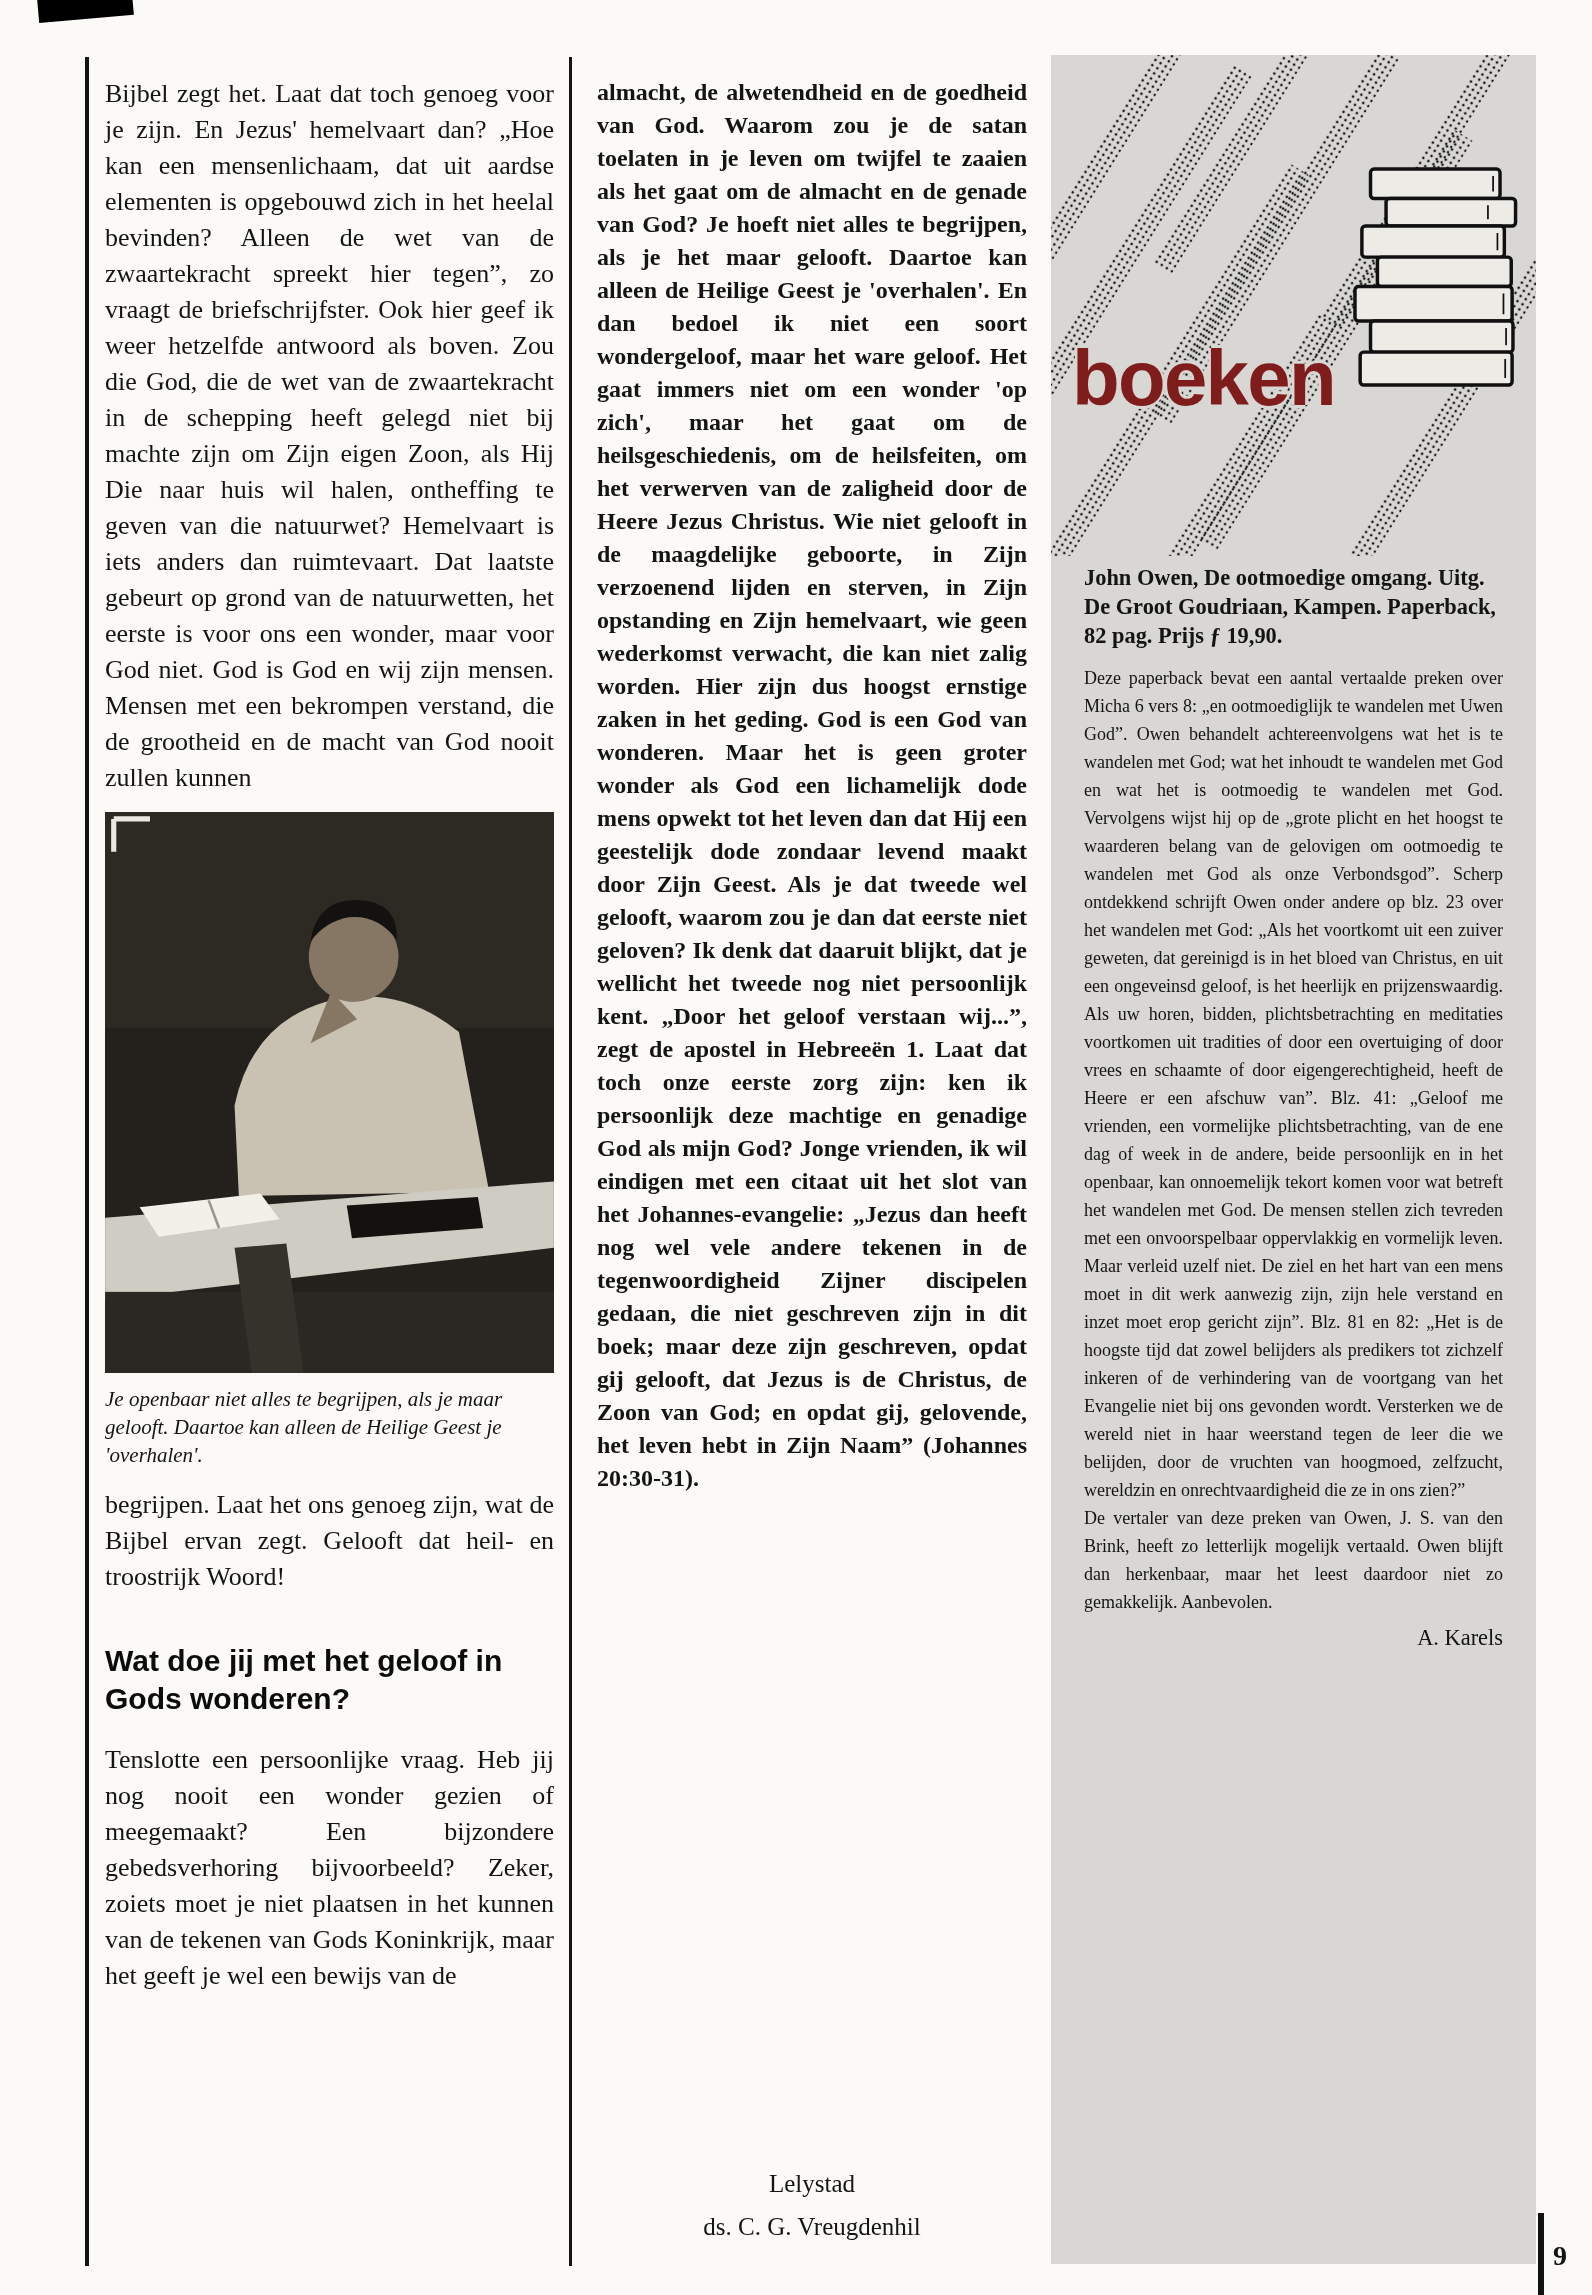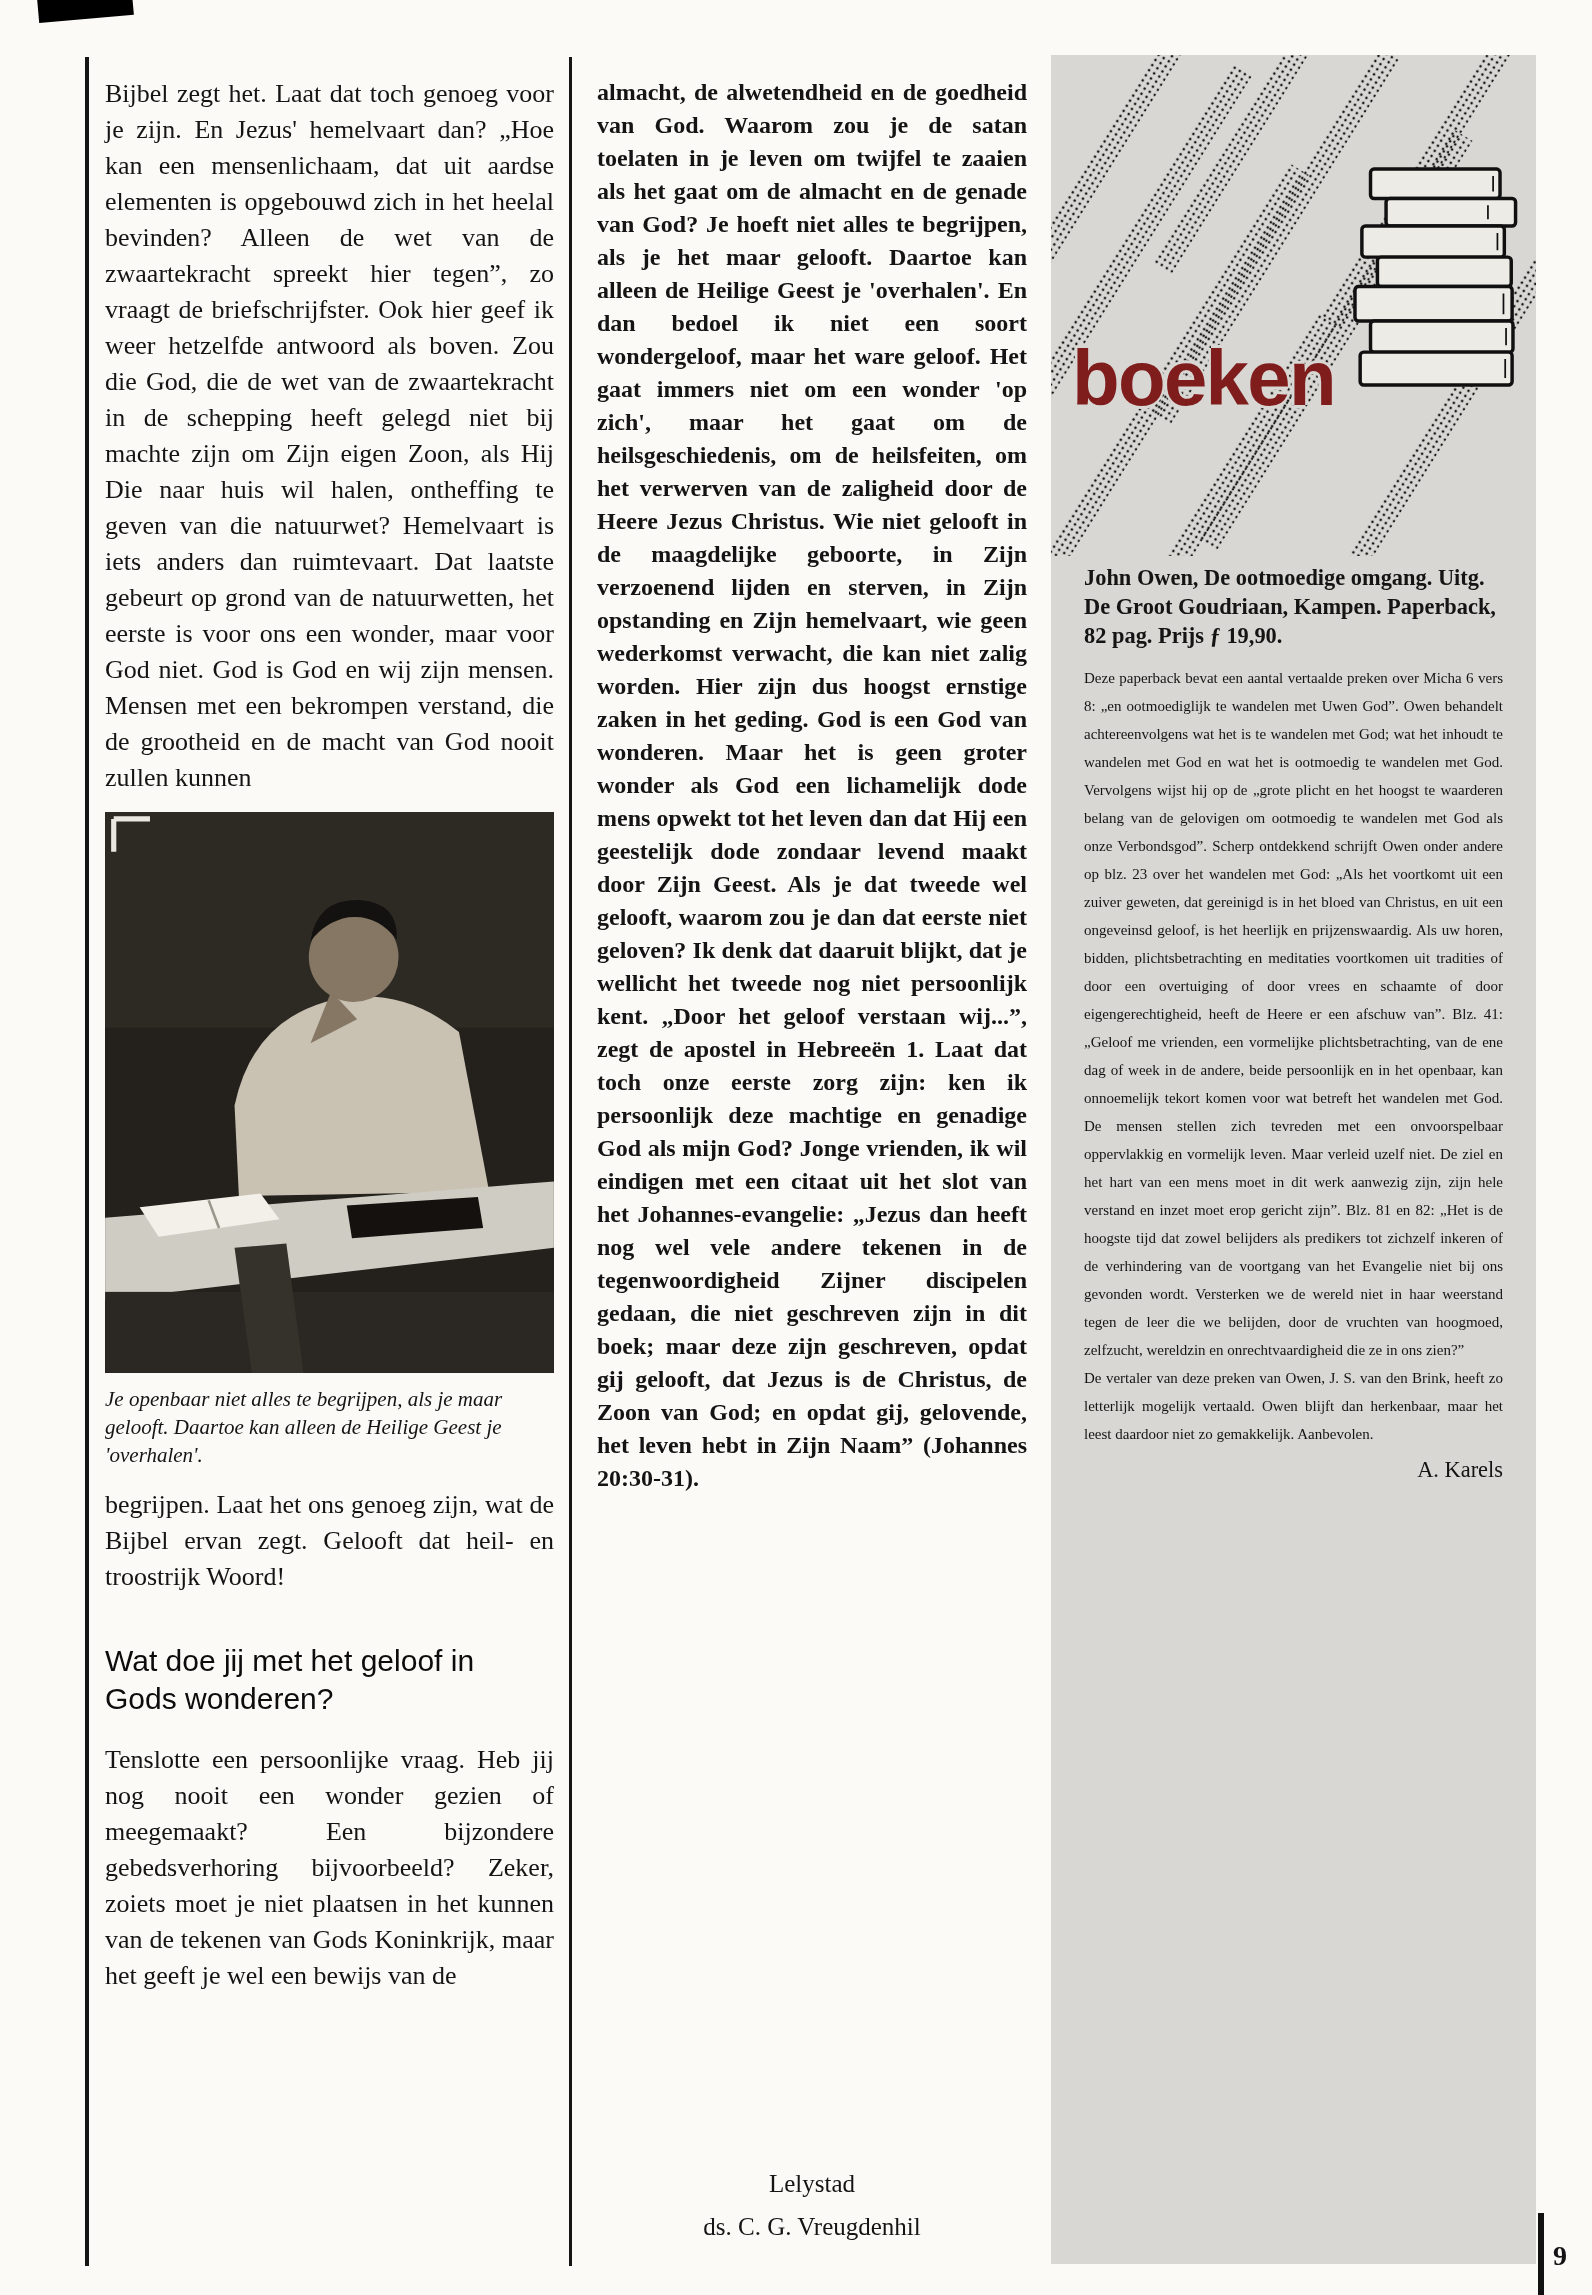--- a/index.html
+++ b/index.html
@@ -33,21 +33,21 @@
   }
   .photo svg{display:block;}
   .caption{
     margin:12px 0 0 0;font-style:italic;font-size:21px;line-height:28px;
     text-align:left;
   }
   .left-col .after-caption{margin-top:18px;}
   .heading{
     margin:47px 0 0 0;
     font-family:"Liberation Sans","DejaVu Sans",sans-serif;
-    font-weight:normal;font-size:30px;line-height:38px;color:#0c0c0c;
+    font-weight:bold;font-size:30px;line-height:38px;color:#0c0c0c;
   }
   .left-col .after-heading{margin-top:24px;}
 
   .signoff{
     position:absolute;left:597px;top:2162px;width:430px;
     font-size:25px;line-height:43px;text-align:center;
   }
 
   
   .panel{
@@ -75,21 +75,21 @@
     position:absolute;left:21px;top:278px;
     font-family:"Liberation Sans","DejaVu Sans",sans-serif;
     font-weight:bold;font-size:78px;letter-spacing:-1.7px;color:#7f1d1d;
     text-shadow:2.6px 0 0 #d8d7d3,-2.6px 0 0 #d8d7d3,0 2.6px 0 #d8d7d3,0 -2.6px 0 #d8d7d3;
   }
   .panel-body{padding:7px 33px 0 33px;}
   .book-info{
     margin:0;font-weight:bold;font-size:22.4px;line-height:29px;text-align:left;
   }
   .review{
-    margin:14px 0 0 0;font-size:15px;line-height:28px;text-align:justify;
+    margin:14px 0 0 0;font-size:18px;line-height:28px;text-align:justify;
   }
   .review + .review{margin-top:0;}
   .review-author{
     margin:8.6px 0 0 0;font-size:22.4px;text-align:right;
   }
 
   .page-bar{position:absolute;left:1538px;top:2213px;width:6px;height:83px;background:#111;}
   .page-number{
     position:absolute;left:1553px;top:2240px;
     font-weight:bold;font-size:28px;

